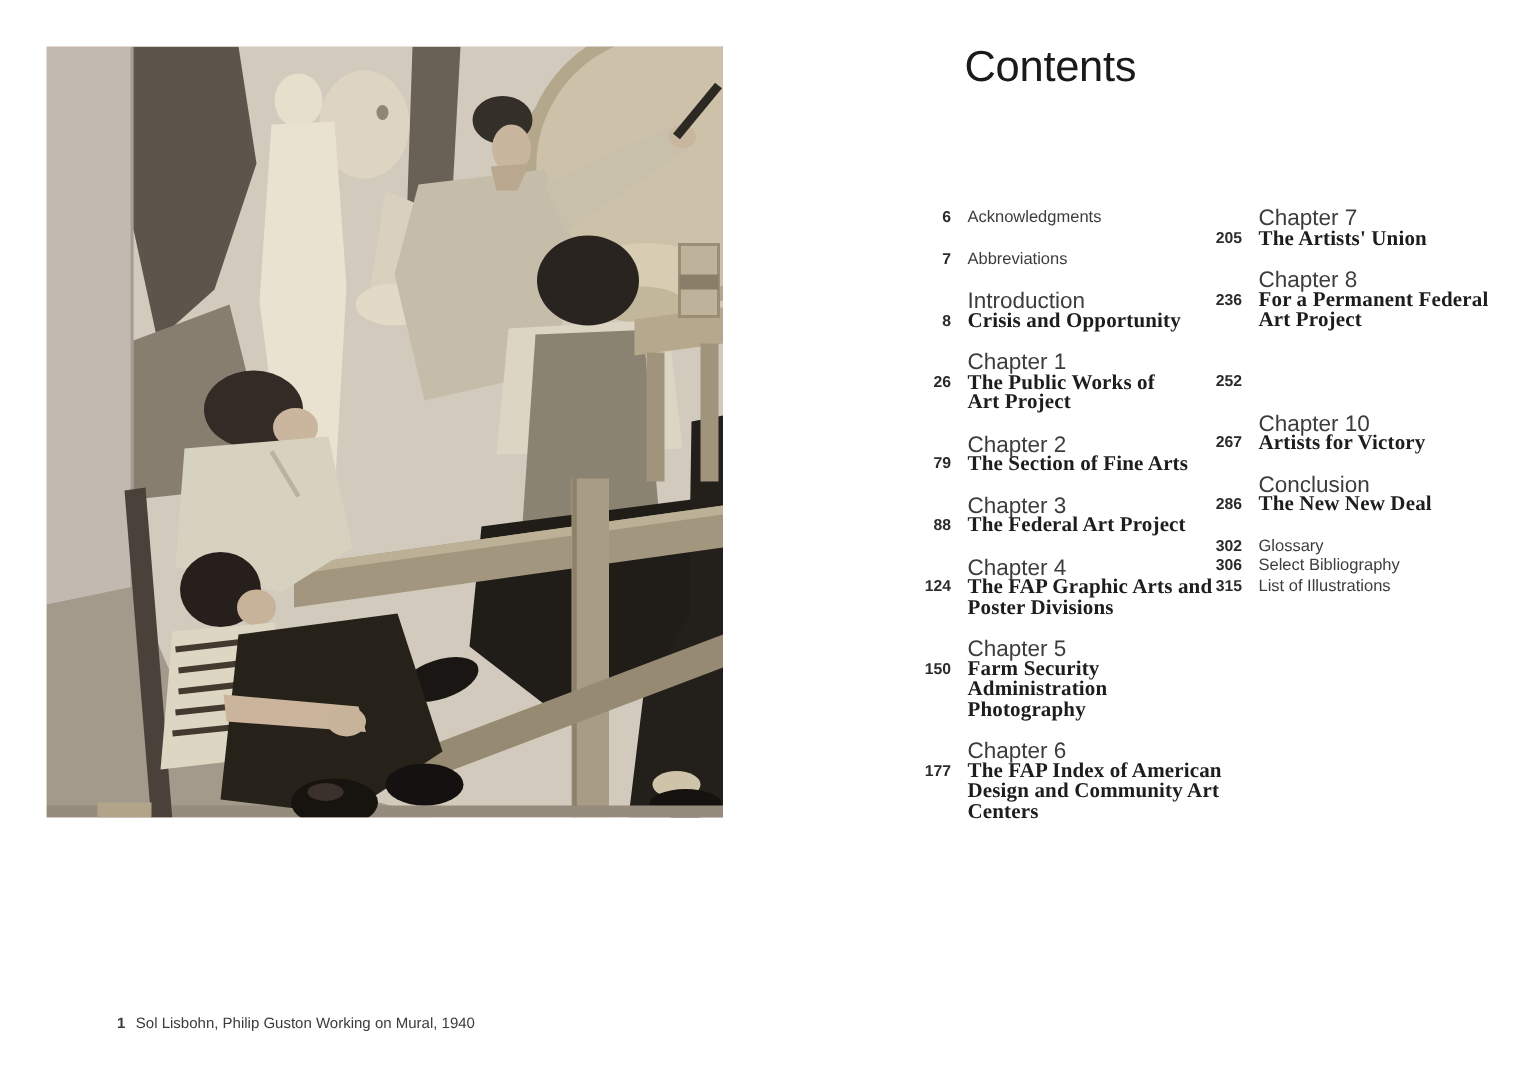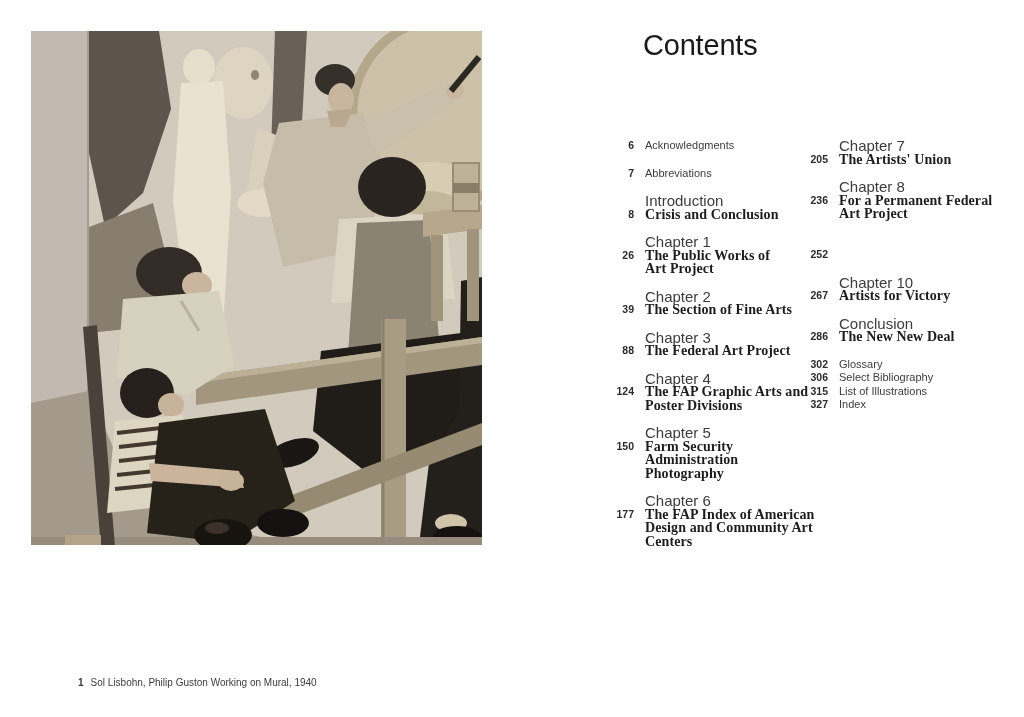--- a/index.html
+++ b/index.html
@@ -179,33 +179,33 @@
       <span class="entry-text">Acknowledgments</span>
     </div>
     <div class="entry plain">
       <span class="num">7</span>
       <span class="entry-text">Abbreviations</span>
     </div>
     <div class="entry with-label">
       <span class="num">8</span>
       <span class="entry-text">
         <div class="entry-label">Introduction</div>
-        <div class="entry-title">Crisis and Conclusion</div>
+        <div class="entry-title">Crisis and Opportunity</div>
       </span>
     </div>
     <div class="entry with-label">
       <span class="num">26</span>
       <span class="entry-text">
         <div class="entry-label">Chapter 1</div>
         <div class="entry-title">The Public Works of
 Art Project</div>
       </span>
     </div>
     <div class="entry with-label">
-      <span class="num">39</span>
+      <span class="num">79</span>
       <span class="entry-text">
         <div class="entry-label">Chapter 2</div>
         <div class="entry-title">The Section of Fine Arts</div>
       </span>
     </div>
     <div class="entry with-label">
       <span class="num">88</span>
       <span class="entry-text">
         <div class="entry-label">Chapter 3</div>
         <div class="entry-title">The Federal Art Project</div>
@@ -276,22 +276,18 @@
         <span class="entry-text">Glossary</span>
       </div>
       <div class="entry plain">
         <span class="num">306</span>
         <span class="entry-text">Select Bibliography</span>
       </div>
       <div class="entry plain">
         <span class="num">315</span>
         <span class="entry-text">List of Illustrations</span>
       </div>
-      <div class="entry plain">
-        <span class="num">327</span>
-        <span class="entry-text">Index</span>
-      </div>
     </div>
   </div>
 
 <p class="caption">
   <span class="cap-num">1</span><span>Sol Lisbohn, </span><span class="cap-italic">Philip Guston Working on Mural</span><span>, 1940</span>
 </p>
 
 </body></html>

